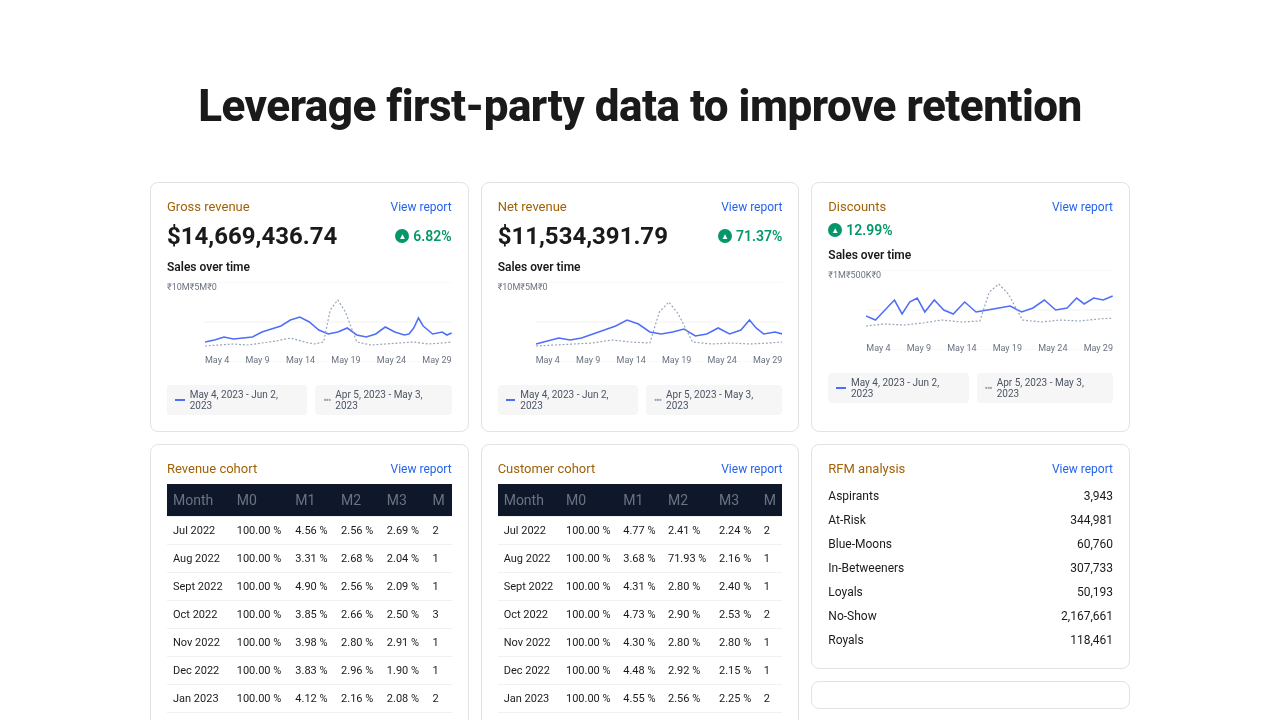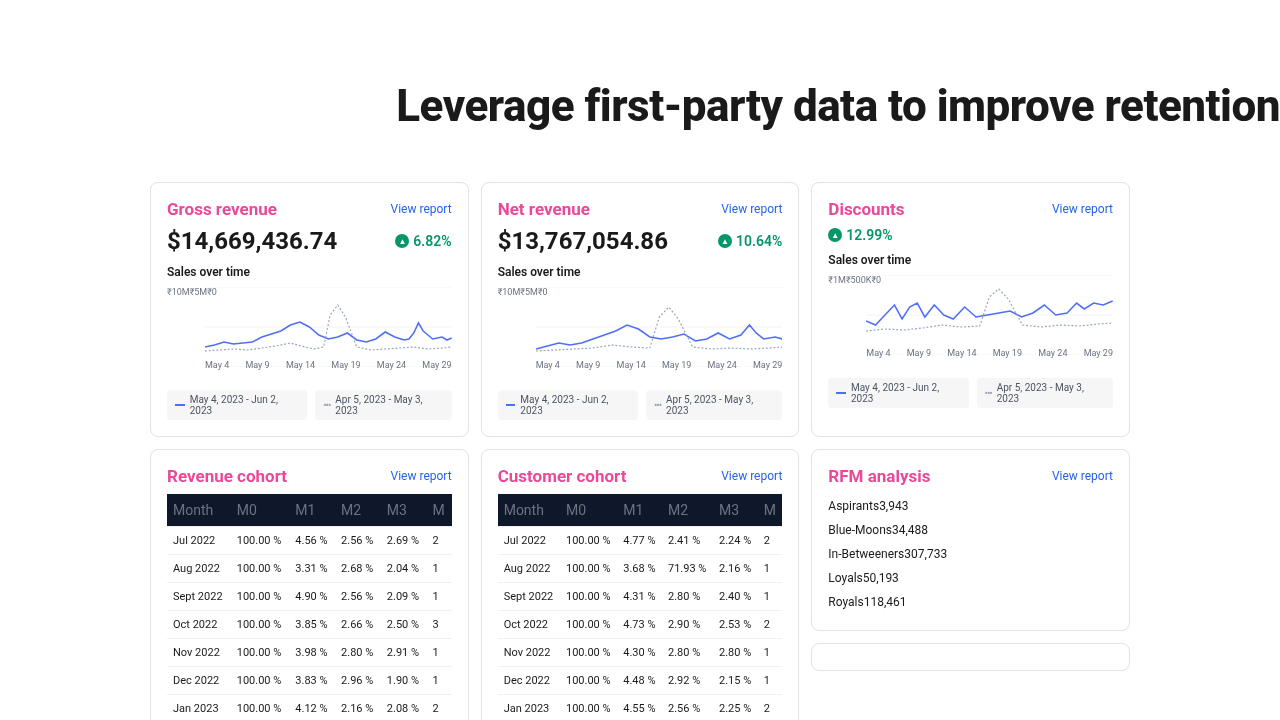--- a/index.html
+++ b/index.html
@@ -7,21 +7,21 @@
   font-family: -apple-system, BlinkMacSystemFont, "Segoe UI", Roboto, sans-serif;
   background: #fff;
   color: #1a1a1a;
   width: 1280px;
   height: 720px;
   overflow: hidden;
 }
 .page-title {
   font-size: 44px;
   font-weight: 800;
-  text-align: right;
+  text-align: center;
   padding: 80px 0 50px;
   letter-spacing: -0.5px;
 }
 .dashboard {
   display: grid;
   grid-template-columns: repeat(3, 1fr);
   gap: 12px;
   padding: 0 150px;
 }
 .card {
@@ -31,23 +31,23 @@
   background: #fff;
   overflow: hidden;
 }
 .card-header {
   display: flex;
   justify-content: space-between;
   align-items: center;
   margin-bottom: 8px;
 }
 .card-title {
-  font-size: 17px;
-  font-weight: 700;
-  color: #ec4899;
+  font-size: 13px;
+  font-weight: 400;
+  color: #a16207;
 }
 .view-report {
   font-size: 12px;
   color: #2563eb;
   text-decoration: none;
   cursor: pointer;
 }
 .metric-row {
   display: flex;
   justify-content: space-between;
@@ -164,20 +164,21 @@
   border-top: 1px solid #f0f0f0;
   color: #1a1a1a;
   white-space: nowrap;
 }
 .rfm-list {
   list-style: none;
   margin-top: 4px;
 }
 .rfm-item {
   display: flex;
+  justify-content: space-between;
   font-size: 12px;
   padding: 5px 0;
   color: #1a1a1a;
 }
 .source-card { margin-top: 12px; padding-bottom: 10px;}
 </style>
 </head>
 <body>
 
 <h1 class="page-title">Leverage first-party data to improve retention</h1>
@@ -232,24 +233,24 @@
         </div>
     </div>
   </div>
 
   <div class="card">
     <div class="card-header">
       <span class="card-title">Net revenue</span>
       <a class="view-report">View report</a>
     </div>
     <div class="metric-row">
-      <span class="metric-value">$13,767,054.86</span>
+      <span class="metric-value">$11,534,391.79</span>
       <span class="delta">
         <span class="delta-icon">▲</span>
-        <span>10.64%</span>
+        <span>71.37%</span>
       </span>
     </div>
     <div class="subtitle">Sales over time</div>
     <div class="chart-area">
       <div class="chart-y-labels">
         <span>₹10M</span>
         <span>₹5M</span>
         <span>₹0</span>
       </div>
       <div class="chart-plot">
@@ -505,30 +506,38 @@
       <div class="card-header">
         <span class="card-title">RFM analysis</span>
         <a class="view-report">View report</a>
       </div>
       <ul class="rfm-list" id="rfm-list">
           <li class="rfm-item">
             <span>Aspirants</span>
             <span>3,943</span>
           </li>
           <li class="rfm-item">
+            <span>At-Risk</span>
+            <span>344,981</span>
+          </li>
+          <li class="rfm-item">
             <span>Blue-Moons</span>
-            <span>34,488</span>
+            <span>60,760</span>
           </li>
           <li class="rfm-item">
             <span>In-Betweeners</span>
             <span>307,733</span>
           </li>
           <li class="rfm-item">
             <span>Loyals</span>
             <span>50,193</span>
+          </li>
+          <li class="rfm-item">
+            <span>No-Show</span>
+            <span>2,167,661</span>
           </li>
           <li class="rfm-item">
             <span>Royals</span>
             <span>118,461</span>
           </li>
         </ul>
     </div>
     <div class="card source-card">
       
       

